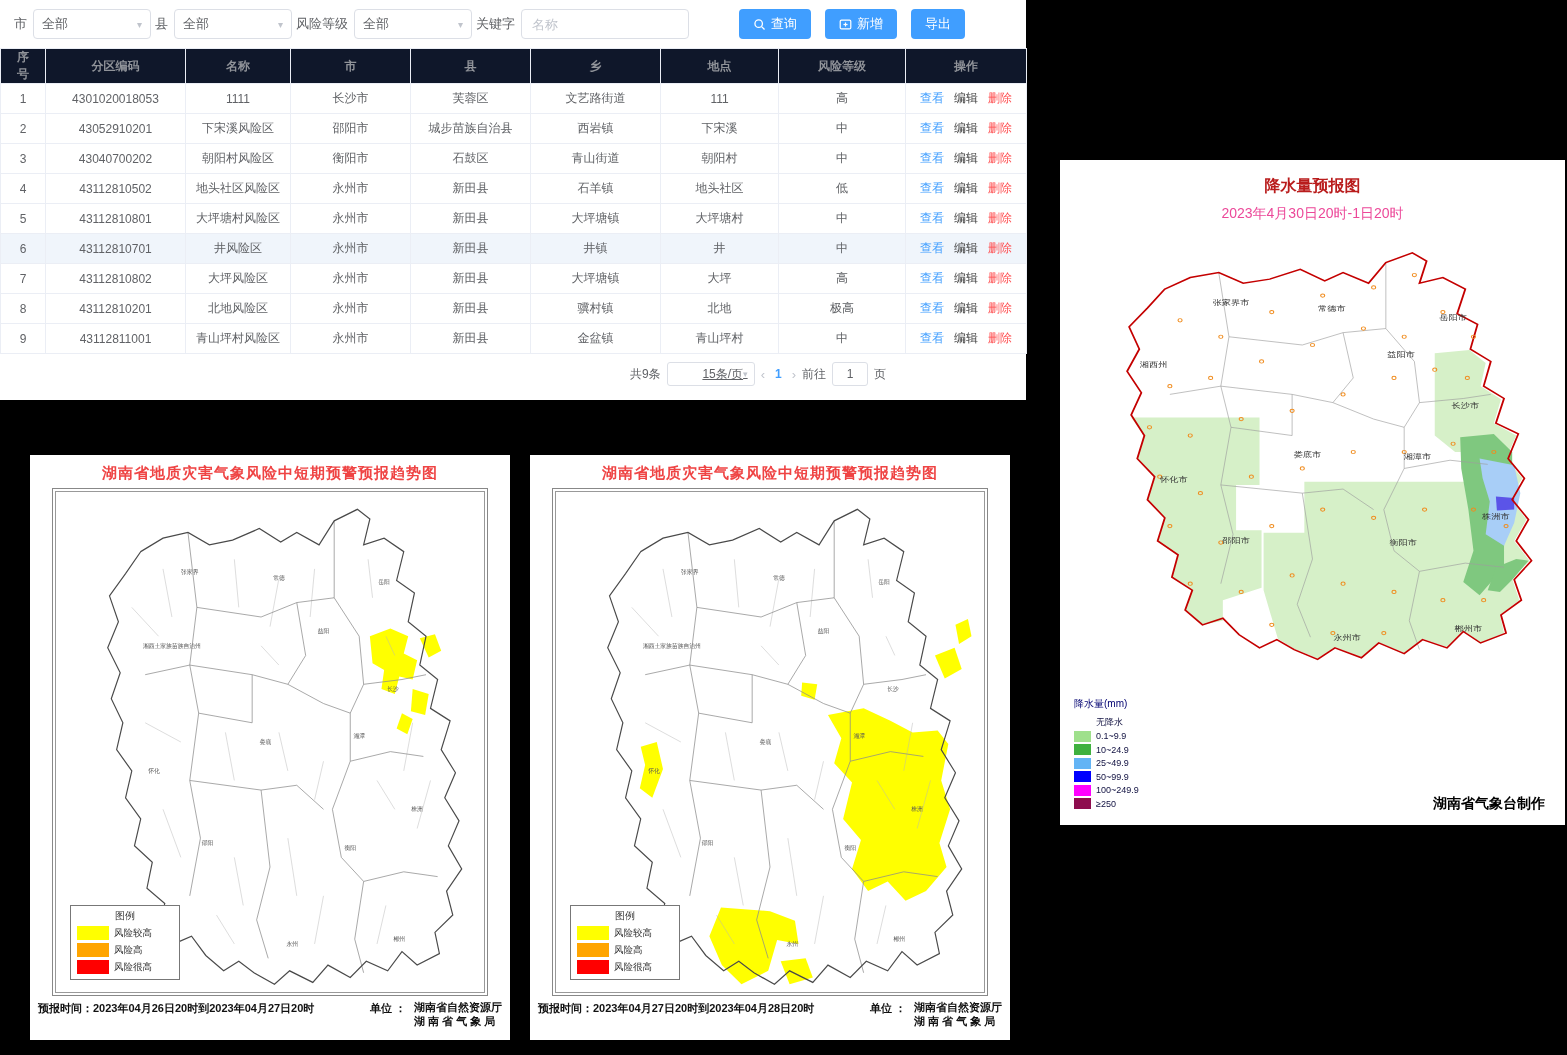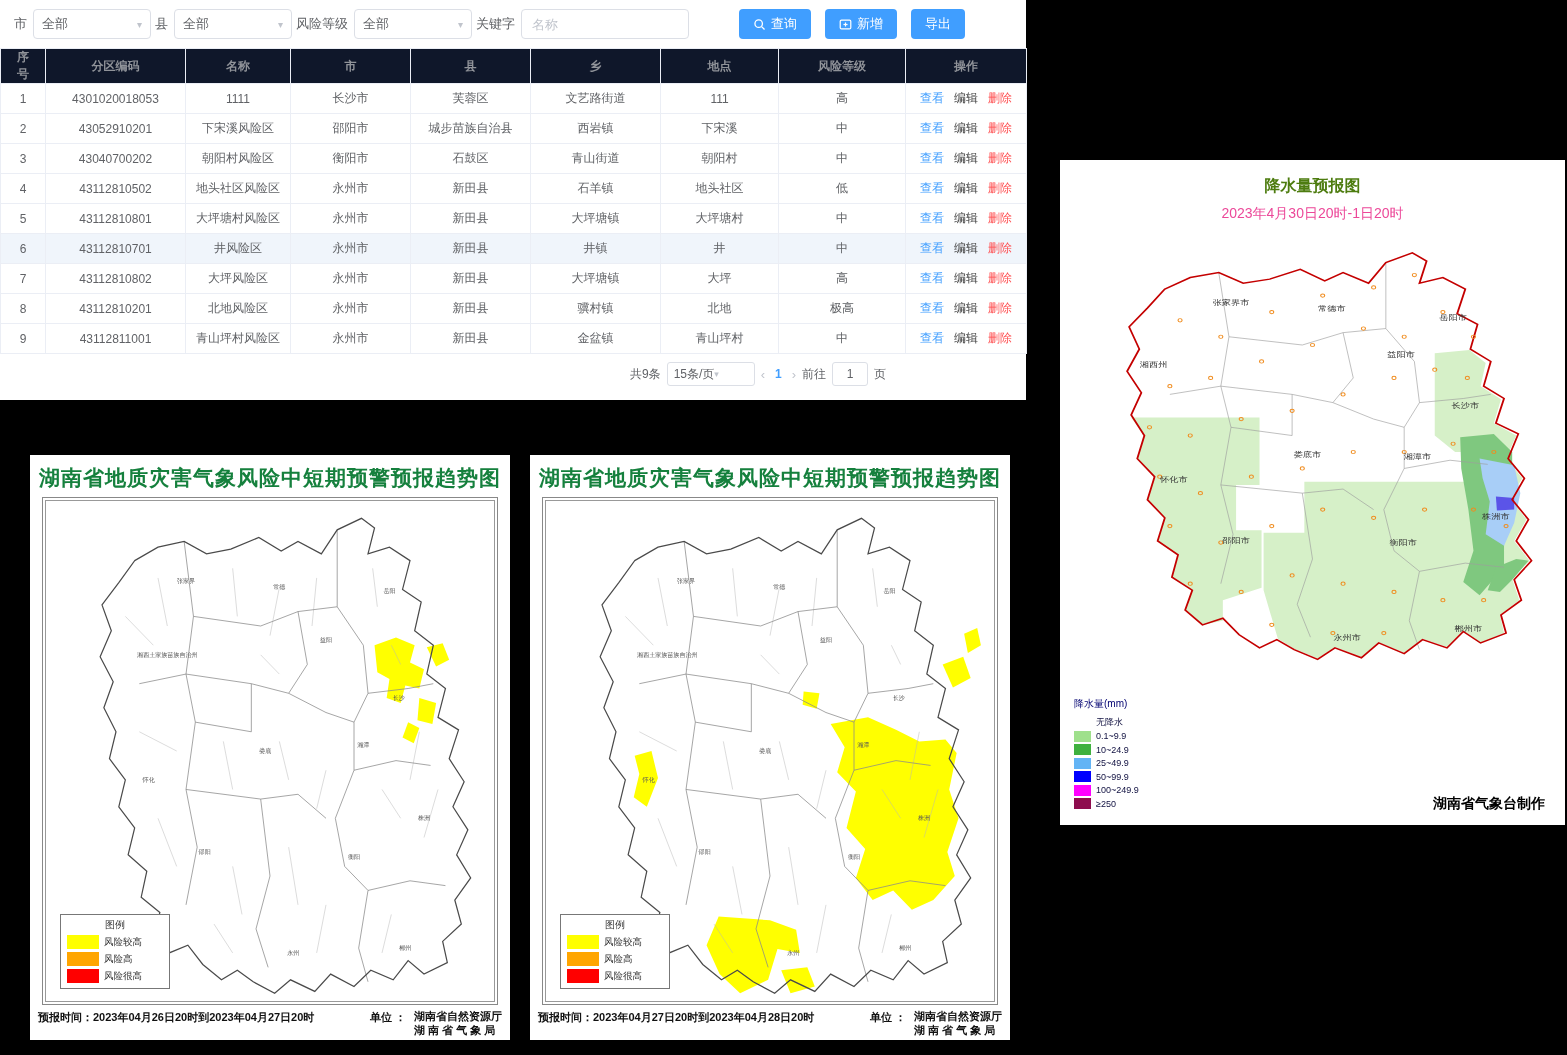--- a/index.html
+++ b/index.html
@@ -46,60 +46,60 @@
   a.a-view { color:#409EFF; }
   a.a-edit { color:#404040; }
   a.a-del  { color:#FF4D4F; }
 
   .pagination {
     display:flex; align-items:center; justify-content:flex-end;
     padding:8px 140px 0 0; gap:6px; font-size:12px; color:#606266;
   }
   .pg-select {
     width:88px; height:24px; border:1px solid #DCDFE6; border-radius:3px;
-    display:flex; align-items:center; justify-content:flex-start;
-    padding:0 6px; color:#606266; cursor:pointer;
+    display:flex; align-items:center; justify-content:flex-end;
+    padding:0 6px; color:#606266; cursor:pointer;text-decoration:underline;
   }
   .pg-select .chev { color:#C0C4CC; font-size:9px; }
   .pg-arrow { color:#C0C4CC; cursor:pointer; font-size:13px; }
   .pg-current { color:#409EFF; font-weight:bold; cursor:pointer; padding:0 4px; }
   .goto-input {
     width:36px; height:24px; border:1px solid #DCDFE6; border-radius:3px;
     text-align:center; font-size:12px; color:#606266; outline:none;
   }
 
   
   .trend-panel { width:480px; height:585px; top:455px; }
   #trend1 { left:30px; }
   #trend2 { left:530px; }
   .trend-title {
-    text-align:center; font-size:21px; font-weight:bold; color:#15803d;
+    text-align:center; font-size:15px; font-weight:bold; color:#ef4444;
     letter-spacing:1px; padding:9px 0 5px;
   }
-  .map-box { position:relative; margin:0 12px; border:1px solid #888; padding:2px; height:508px; }
+  .map-box { position:relative; margin:0 22px; border:1px solid #888; padding:2px; height:508px; }
   .map-inner { position:relative; border:1px solid #999; height:100%; }
   .map-inner svg { display:block; width:100%; height:100%; }
   .trend-legend {
     position:absolute; left:14px; bottom:12px; width:110px;
     border:1px solid #777; background:#fff; padding:3px 6px 5px;
   }
   .trend-legend .lg-title { text-align:center; font-size:10px; color:#333; margin-bottom:2px; }
   .lg-row { display:flex; align-items:center; gap:5px; margin-top:3px; }
   .lg-swatch { width:32px; height:14px; flex:0 0 auto; }
   .lg-label { font-size:9.5px; color:#333; white-space:nowrap; }
   .trend-footer {
     display:flex; justify-content:space-between; align-items:flex-start;
     padding:5px 8px 0; font-size:11px; font-weight:bold; color:#111;
   }
   .unit-block { display:flex; gap:8px; }
   .unit-lines { display:flex; flex-direction:column; line-height:1.25; }
 
   
   #precip { left:1060px; top:160px; width:505px; height:665px; }
-  .p-title { text-align:center; font-size:16px; font-weight:bold; color:#4d7c0f; padding-top:16px; }
+  .p-title { text-align:center; font-size:16px; font-weight:bold; color:#b91c1c; padding-top:16px; }
   .p-sub   { text-align:center; font-size:14px; color:#ec4899; padding-top:8px; }
   #precip svg.pmap { position:absolute; left:8px; top:78px; width:489px; height:428px; }
   .p-legend { position:absolute; left:14px; top:494px; }
   .p-legend .pl-title { font-size:10px; font-weight:normal; color:#000070; margin-bottom:5px;margin-top:43px; }
   .pl-row { display:flex; align-items:center; gap:5px; height:13.5px; }
   .pl-swatch { width:17px; height:11px; flex:0 0 auto; }
   .pl-label { font-size:9px; color:#101040; white-space:nowrap; }
   .credit { position:absolute; right:20px; bottom:12px; font-size:14px; font-weight:bold; color:#000; }
 
   svg text { font-family:"Liberation Sans", sans-serif; }

